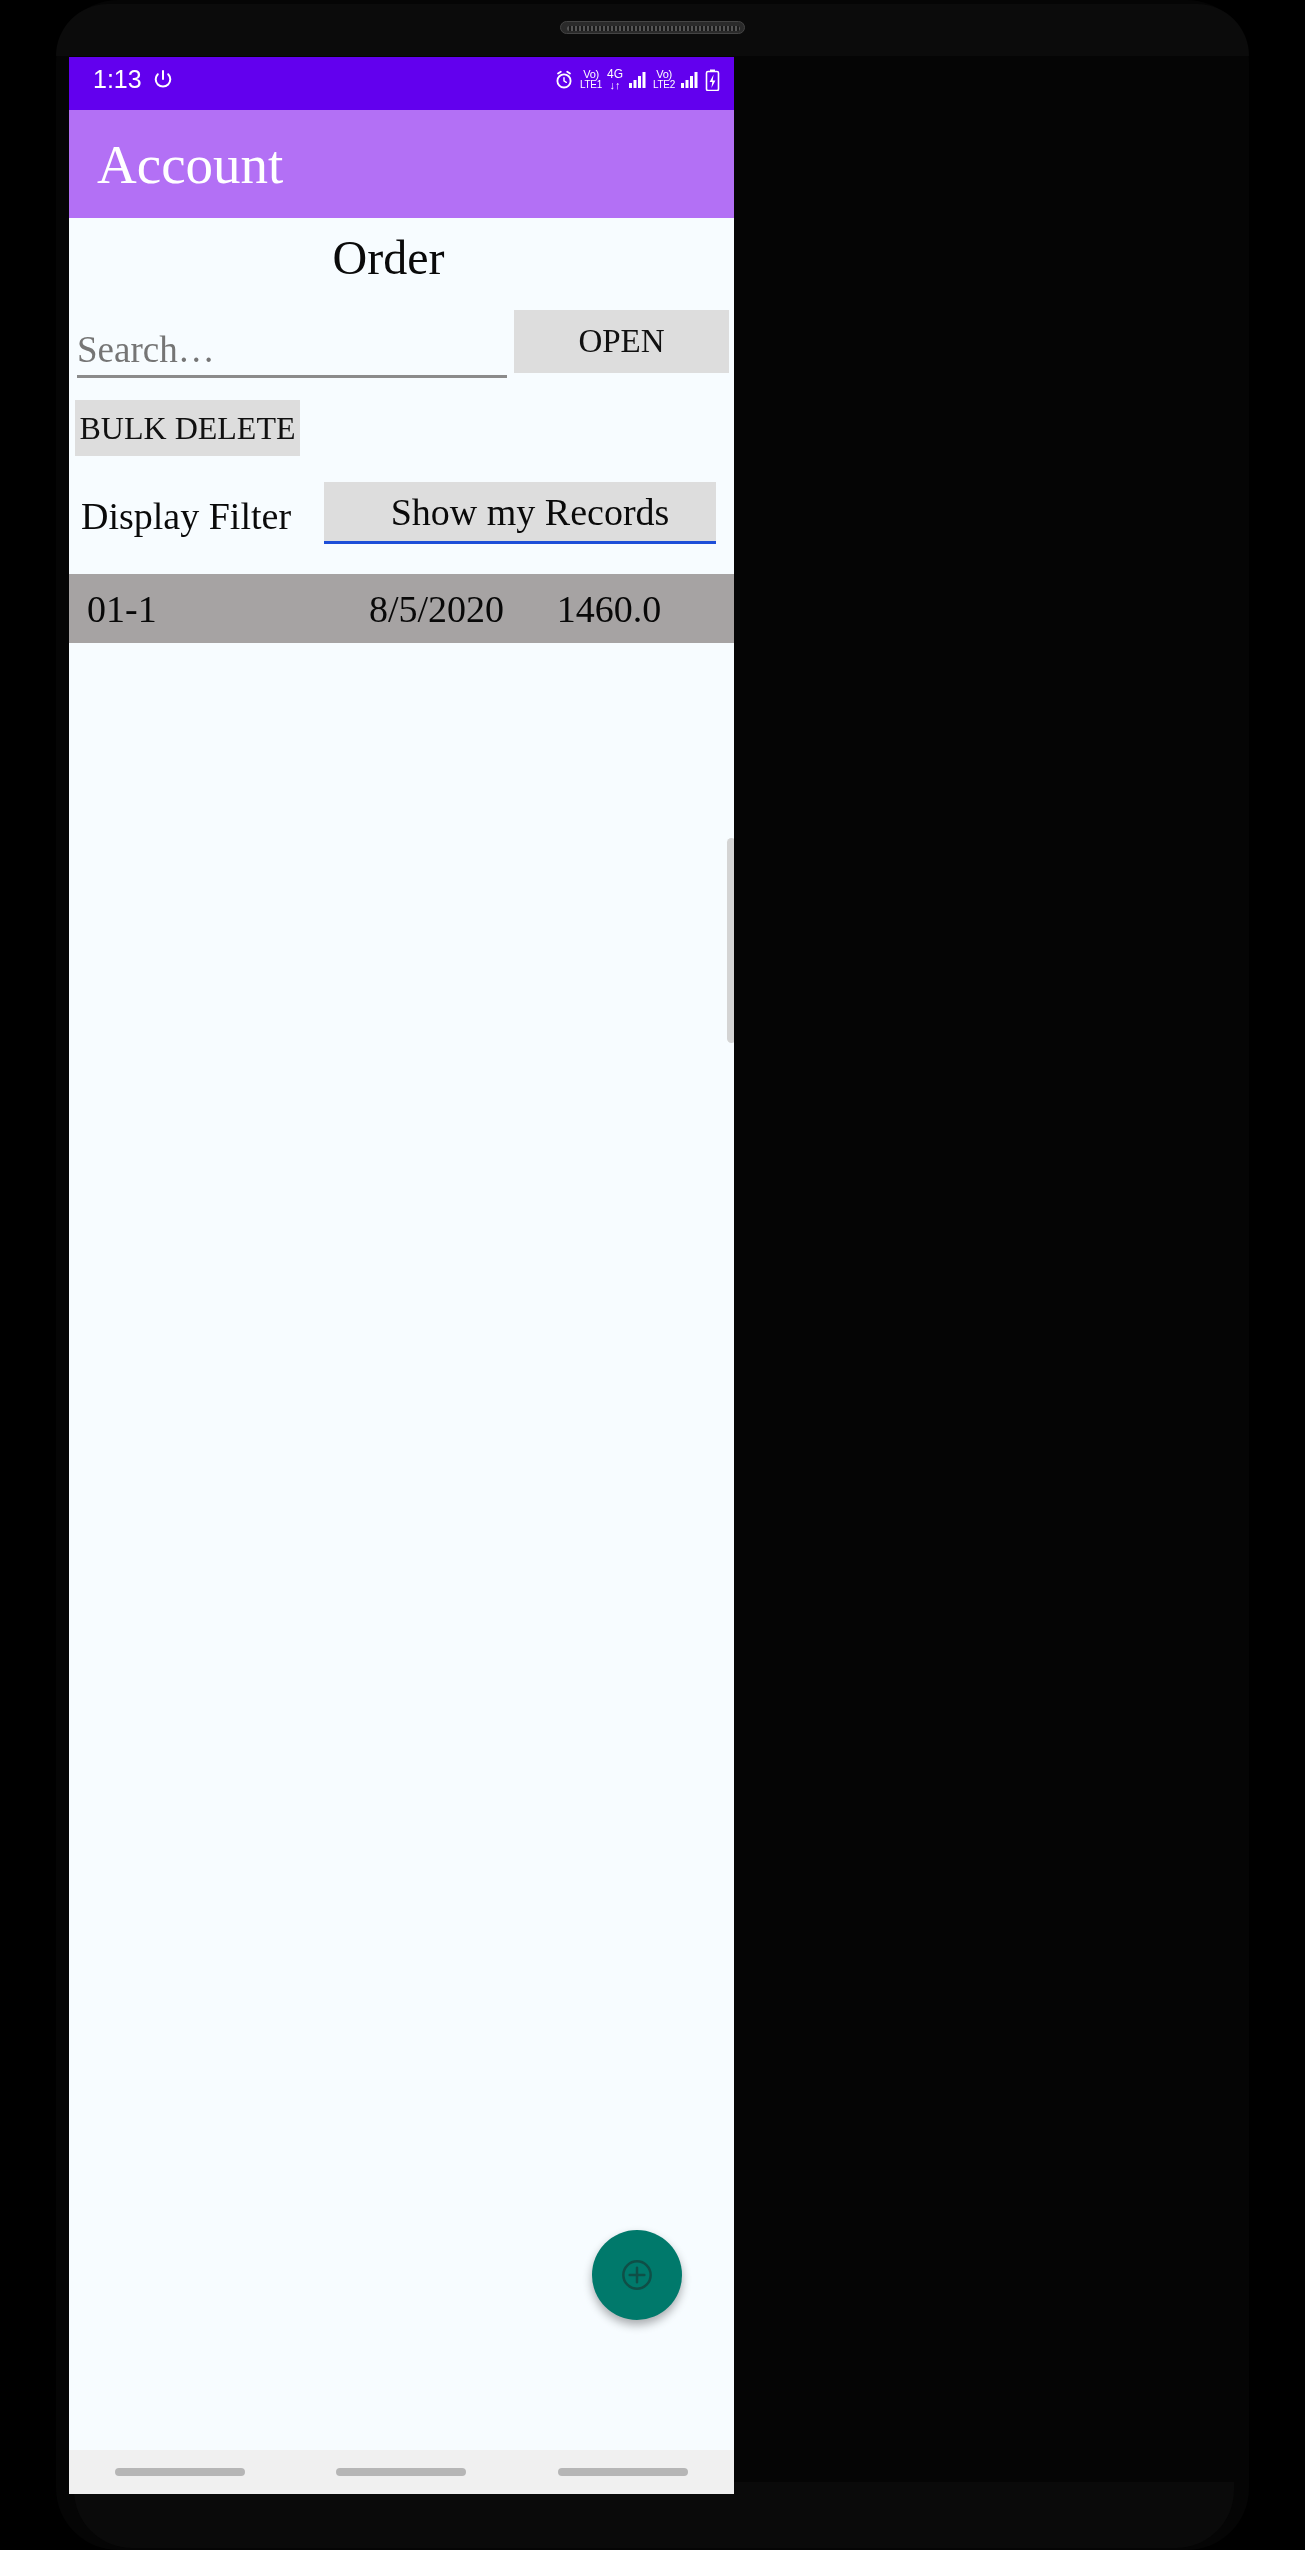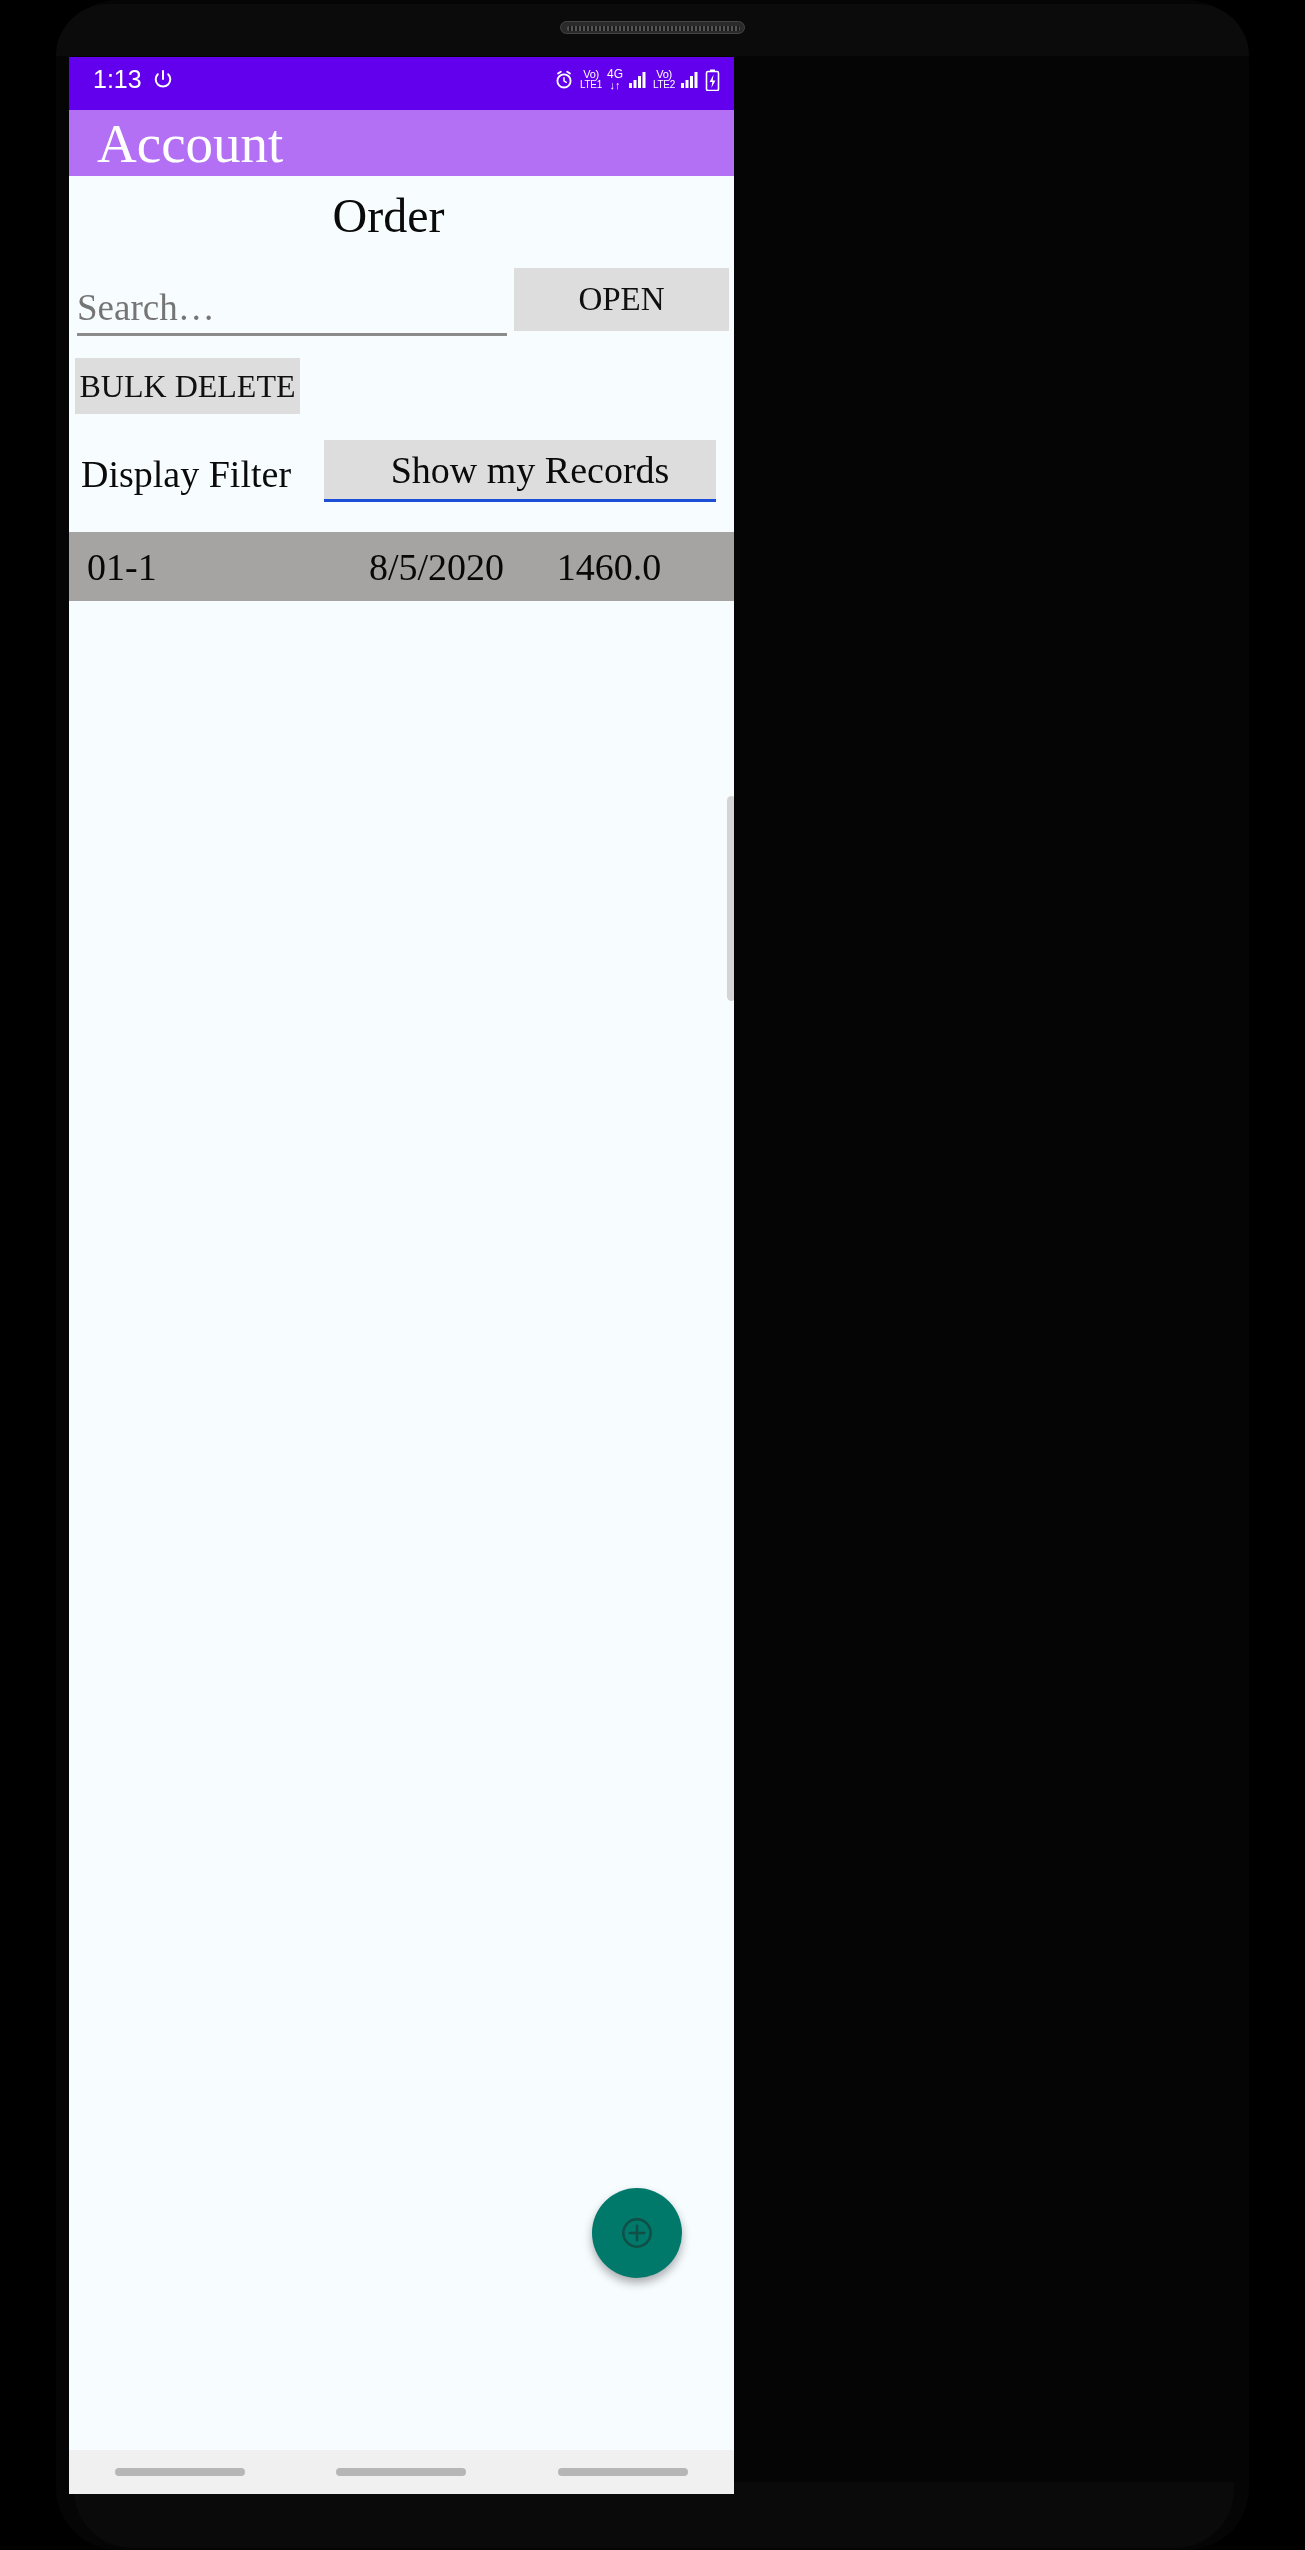--- a/index.html
+++ b/index.html
@@ -135,21 +135,21 @@
     flex-direction: column;
     align-items: center;
     line-height: 1;
     color: #ffffff;
   }
   .fourg-top { font-size: 12px; }
   .fourg-bot { font-size: 11px; }
 
   
   .app-bar {
-    height: 66px;
+    height: 108px;
     background: #b370f5;
     display: flex;
     align-items: center;
     padding-left: 28px;
   }
 
   .app-bar-title {
     color: #ffffff;
     font-family: "Liberation Serif", serif;
     font-size: 55px;

